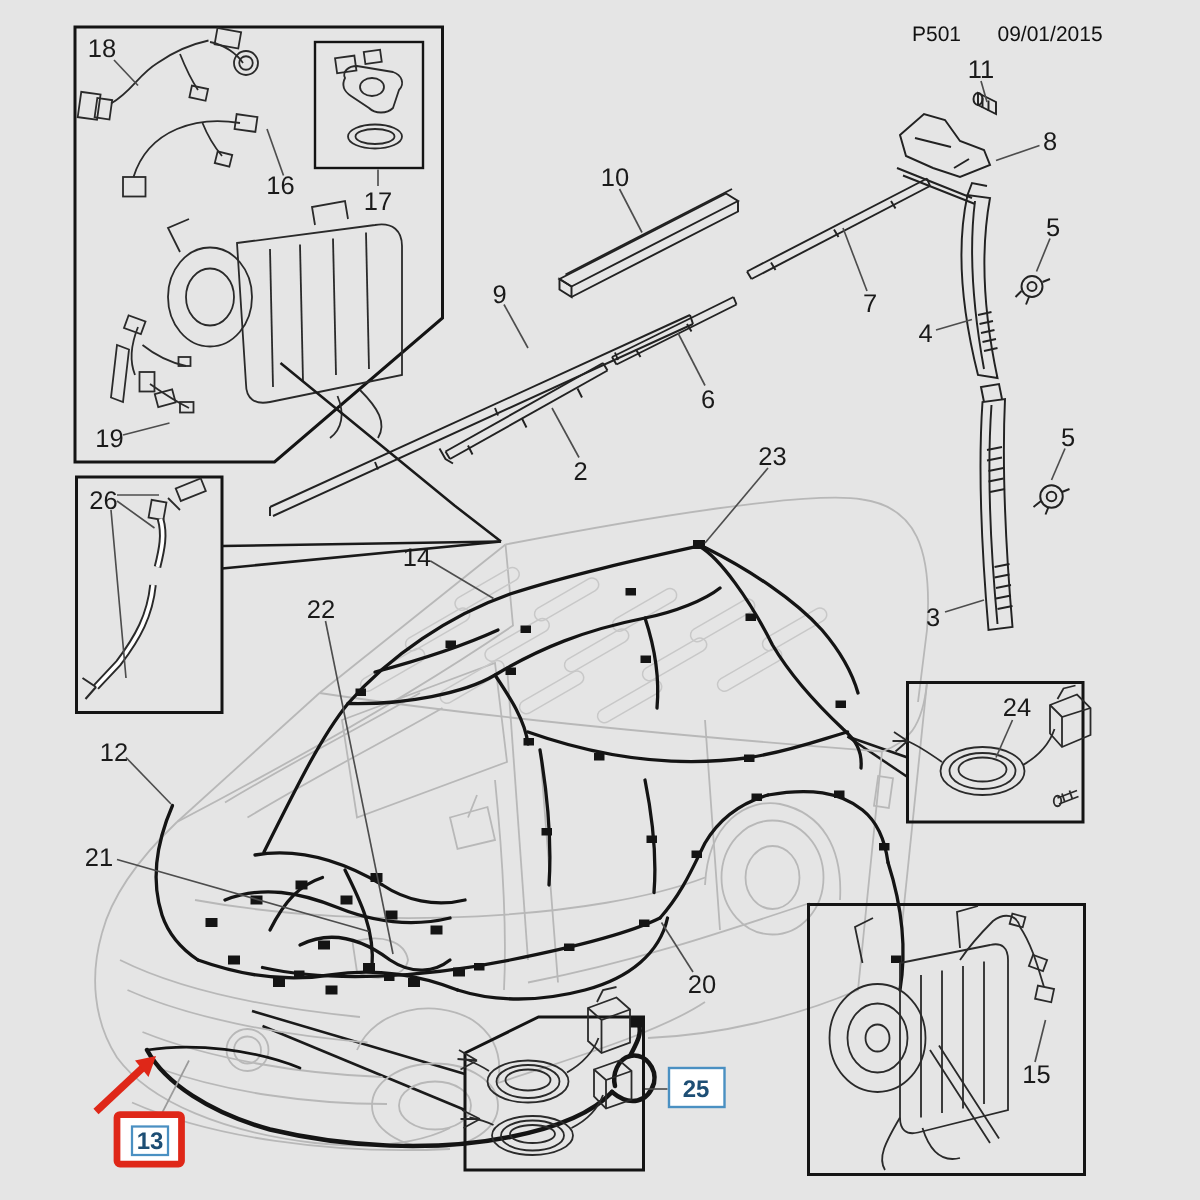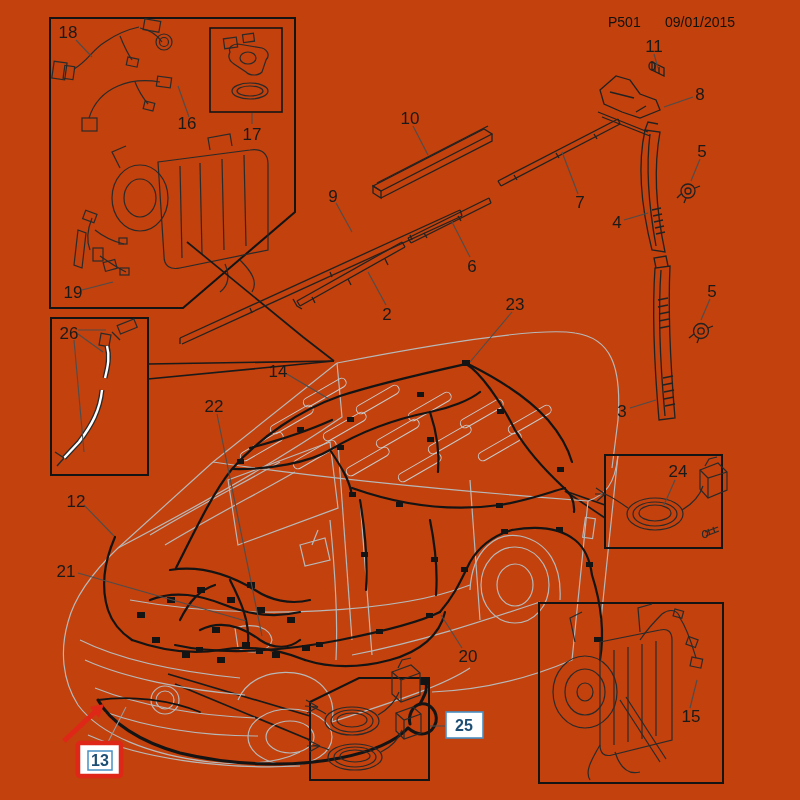--- a/index.html
+++ b/index.html
@@ -1,16 +1,16 @@
 <!DOCTYPE html>
 <html><head>
 <meta charset="utf-8">
 <style>
   html,body{margin:0;padding:0;background:#ffffff;}
-  .page{position:relative;width:800px;height:800px;background:#c2410c;overflow:hidden;
+  .page{position:relative;width:800px;height:800px;background:#e5e5e5;overflow:hidden;
         font-family:"Liberation Sans", sans-serif;}
   svg{display:block;}
   text{font-family:"Liberation Sans", sans-serif;}
   .callout{font-size:17px;fill:#1a1a1a;}
   .hdr{font-size:14px;fill:#111111;}
   .hl{font-size:16px;fill:#1d4e74;font-weight:bold;}
 </style>
 </head>
 <body>
 

